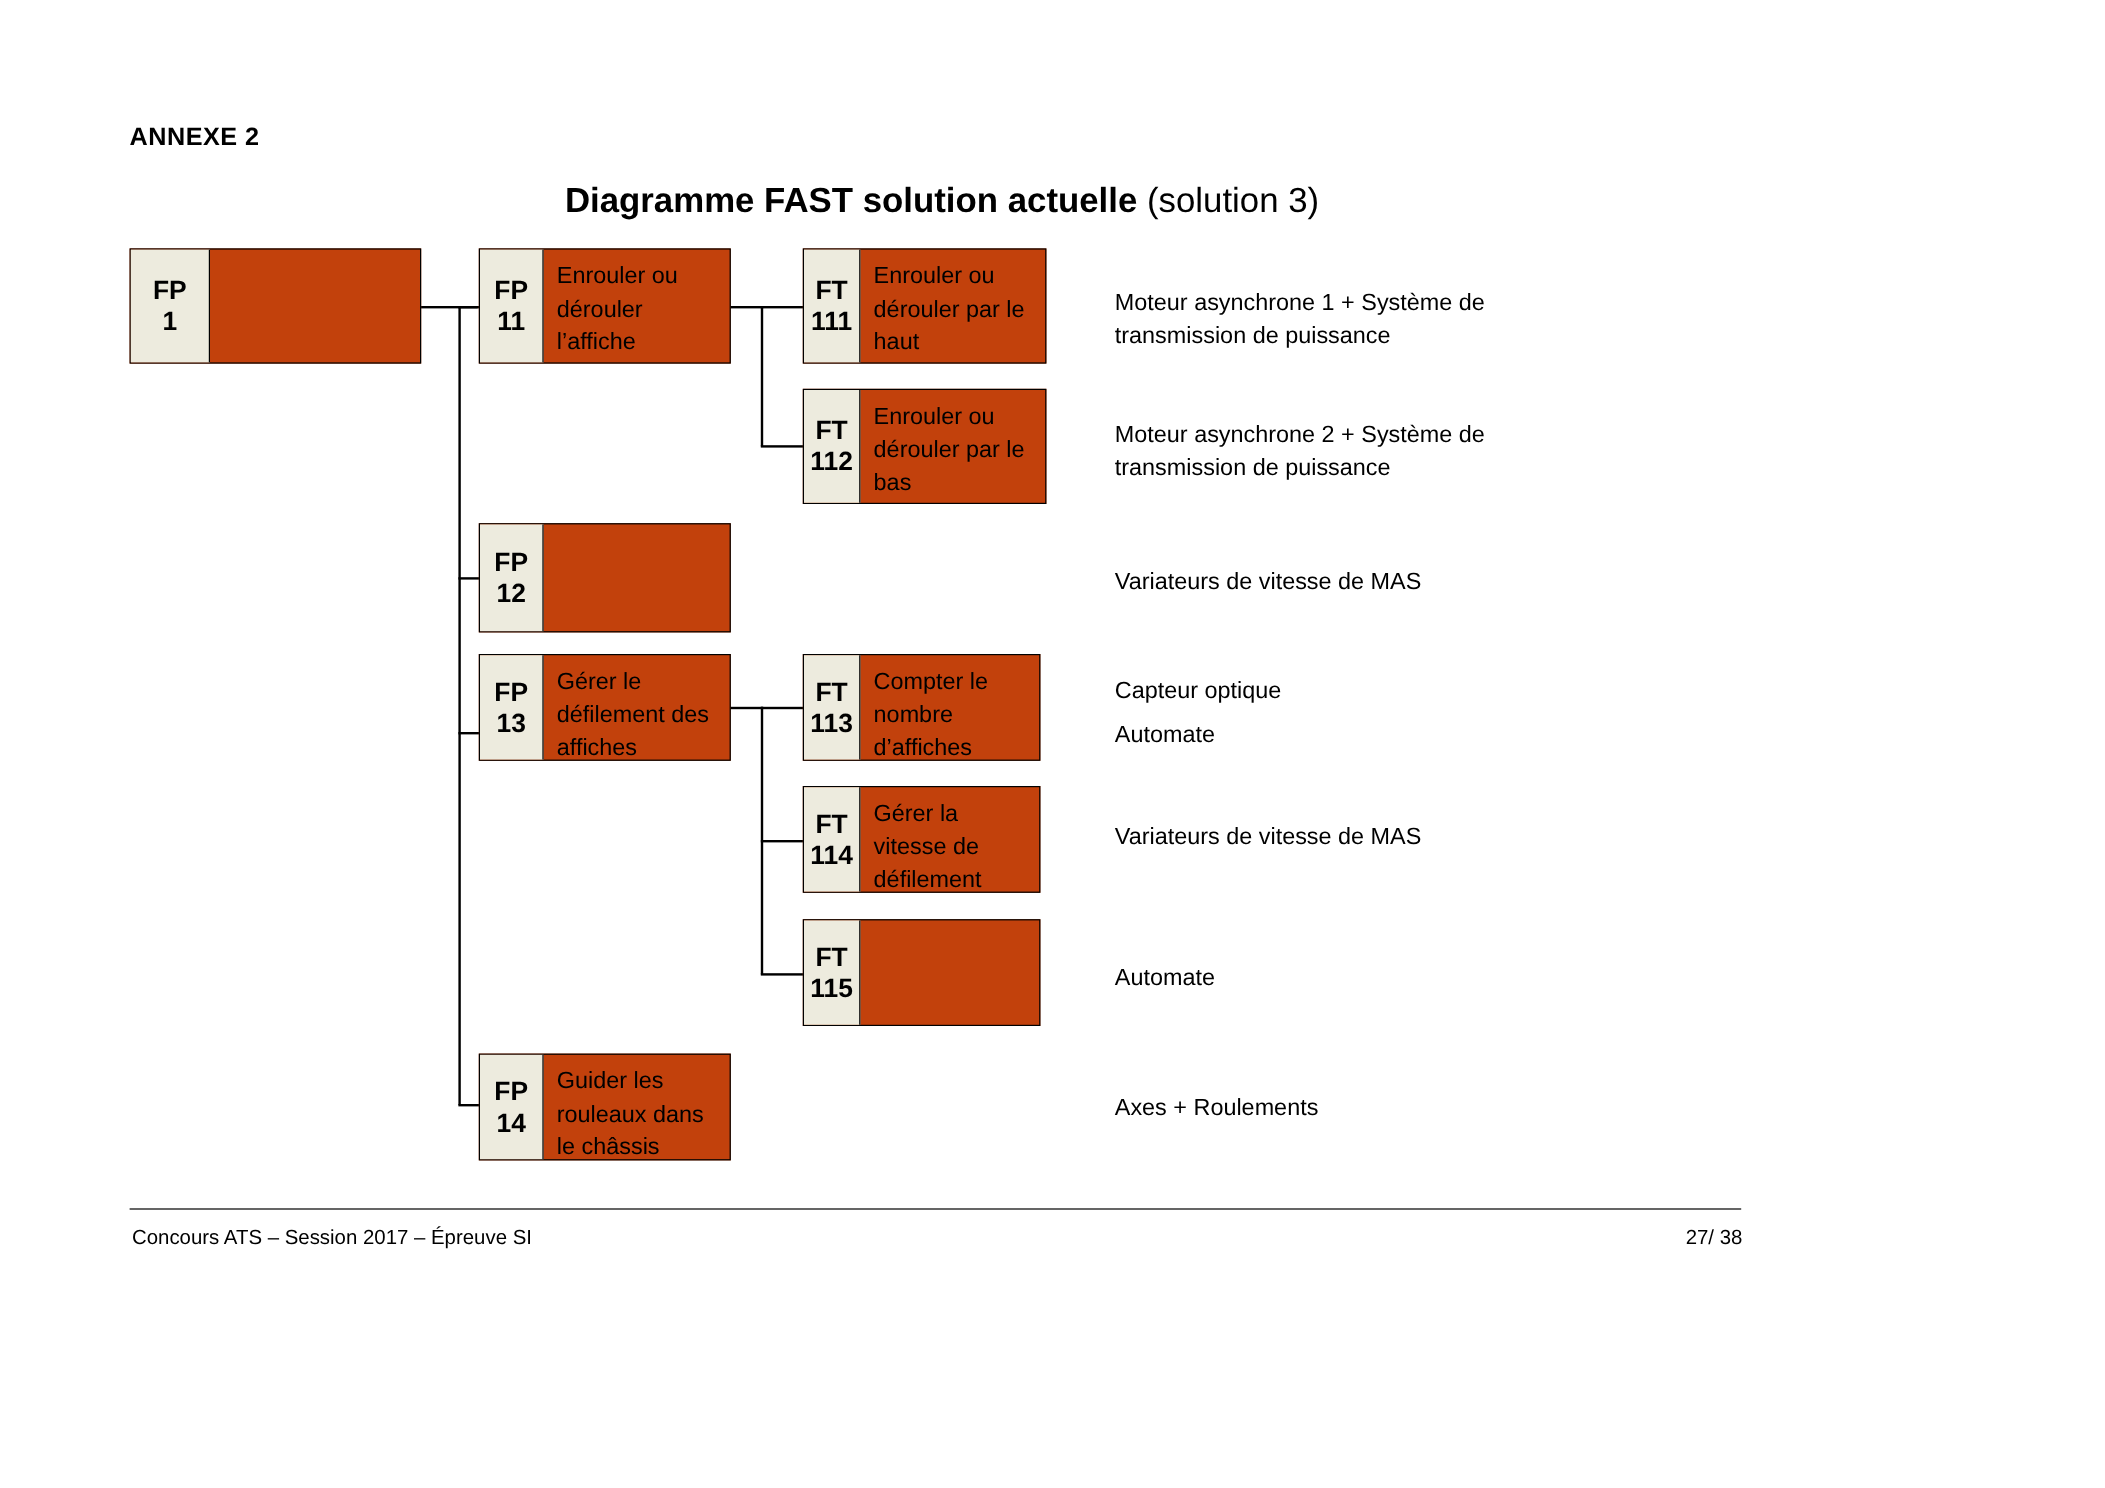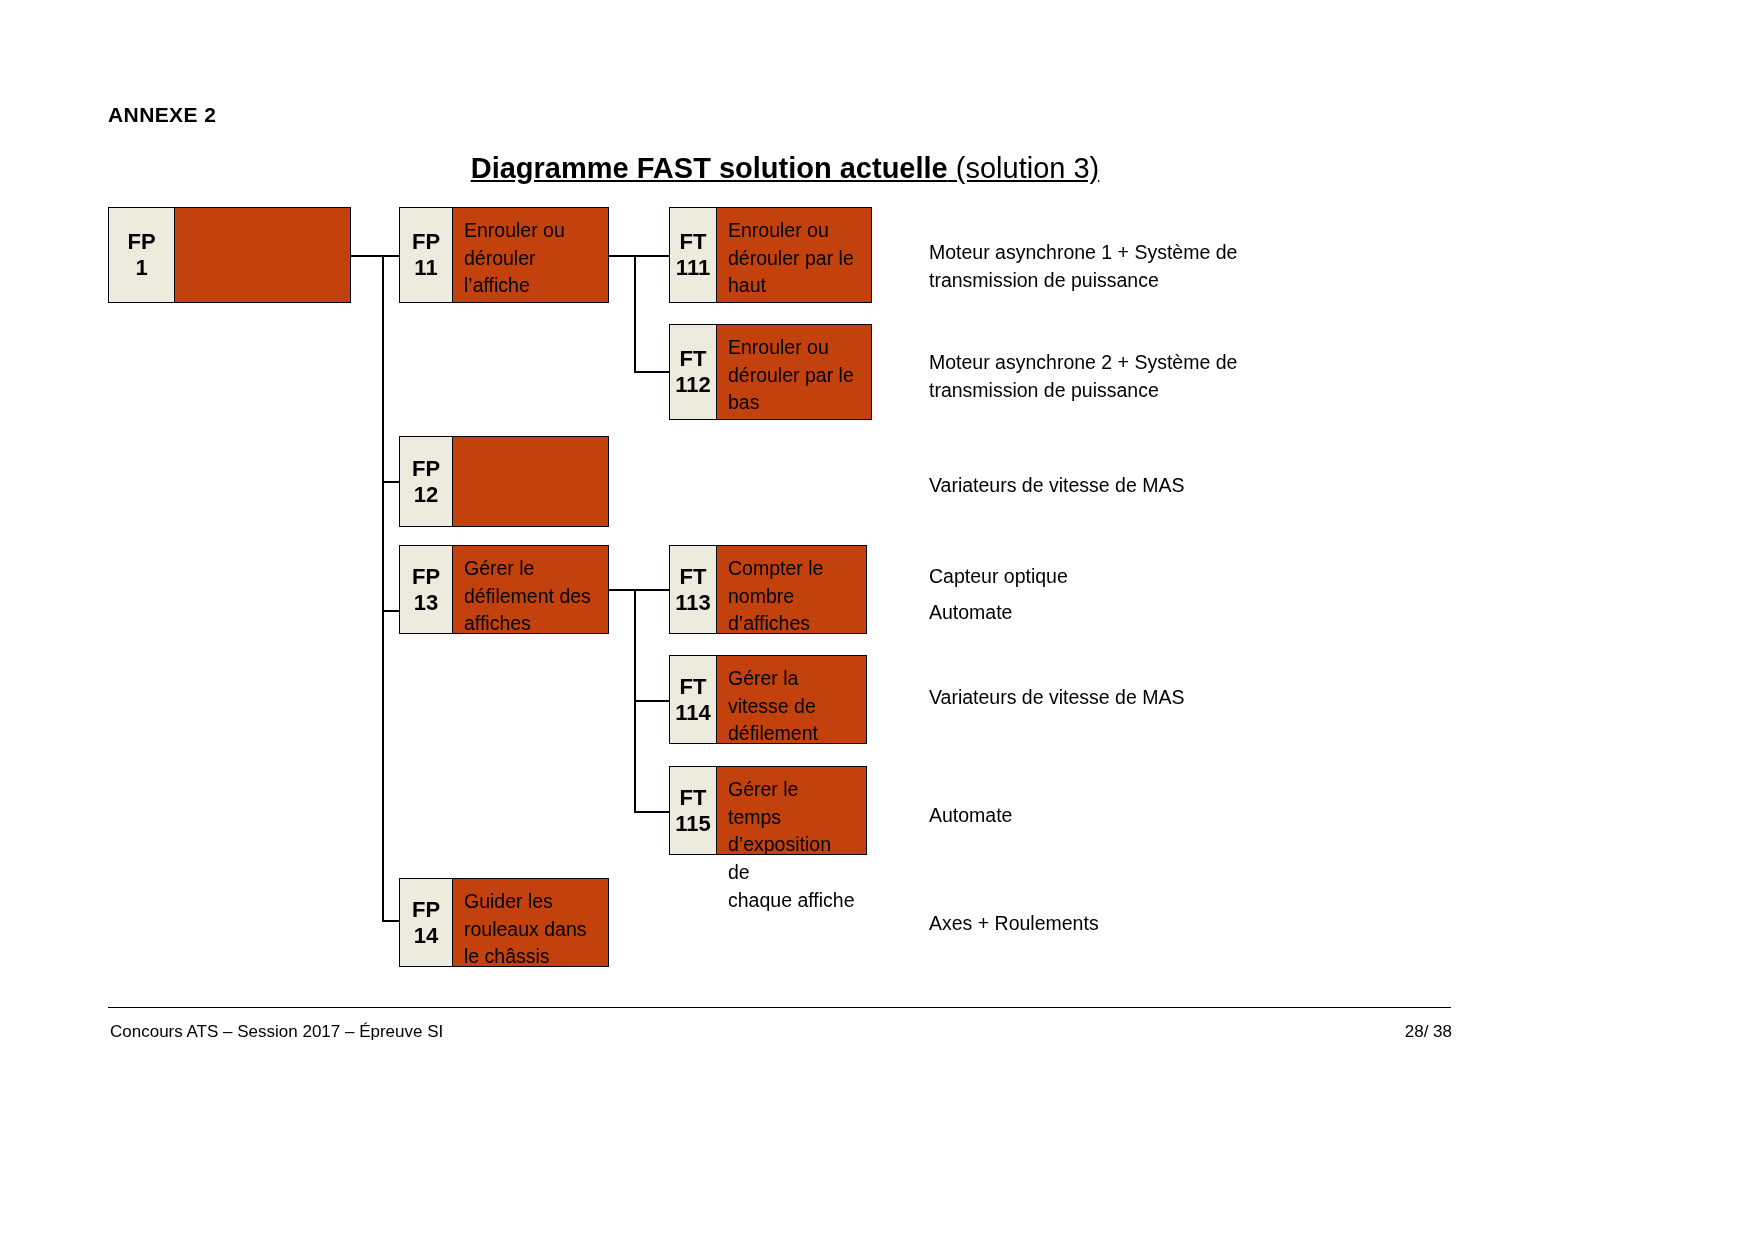--- a/index.html
+++ b/index.html
@@ -26,21 +26,20 @@
     letter-spacing: 0.4px;
   }
   #page-title {
     position: absolute;
     left: 0;
     top: 152px;
     width: 1570px;
     text-align: center;
     font-size: 29px;
     white-space: nowrap;
-    text-decoration: underline;
   }
   #page-title .t-bold { font-weight: bold; }
   #page-title .t-norm { font-weight: normal; }
 
   #footer-rule {
     position: absolute;
     left: 108px;
     top: 1007px;
     width: 1343px;
     height: 0;
@@ -223,31 +222,28 @@
   <div class="fast-label">Gérer la
 vitesse de
 défilement</div>
 </div>
 
 <div class="fast-box" style="left:669px; top:766px; width:198px; height:89px;">
   <div class="fast-code" style="width:47px;">
     <span class="c-line">FT</span>
     <span class="c-line">115</span>
   </div>
-  <div class="fast-label">Gérer le temps
-d’exposition de
-chaque affiche</div>
 </div>
 
 <div class="note" style="left:929px; top:238px;">Moteur asynchrone 1 + Système de
 transmission de puissance</div>
 <div class="note" style="left:929px; top:348px;">Moteur asynchrone 2 + Système de
 transmission de puissance</div>
 <div class="note" style="left:929px; top:471px;">Variateurs de vitesse de MAS</div>
 <div class="note" style="left:929px; top:562px;">Capteur optique</div>
 <div class="note" style="left:929px; top:598px;">Automate</div>
 <div class="note" style="left:929px; top:683px;">Variateurs de vitesse de MAS</div>
 <div class="note" style="left:929px; top:801px;">Automate</div>
 <div class="note" style="left:929px; top:909px;">Axes + Roulements</div>
 
 <div id="footer-rule"></div>
 <div id="footer-left">Concours ATS – Session 2017 – Épreuve SI</div>
-<div id="footer-right">28/ 38</div>
+<div id="footer-right">27/ 38</div>
 
 </body></html>

